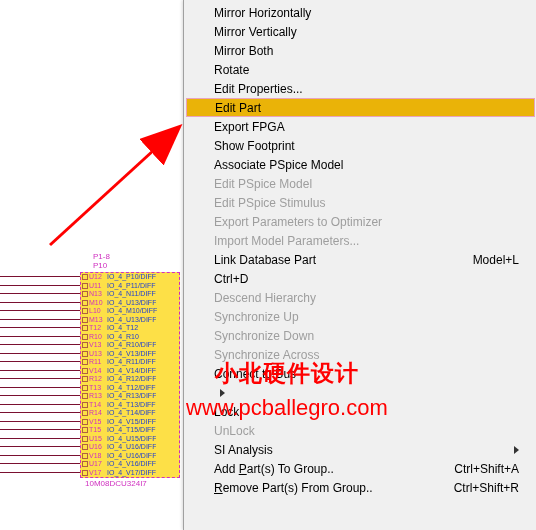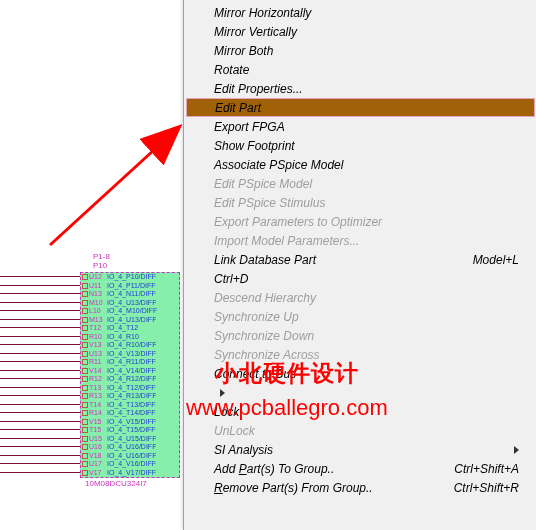--- a/index.html
+++ b/index.html
@@ -20,21 +20,21 @@
   background-image: radial-gradient(#e8c8c8 0.7px, transparent 0.7px);
   background-size: 18px 18px;
 }
 
 .part {
   position: absolute;
   left: 80px;
   top: 272px;
   width: 98px;
   border: 1px dashed #d030c0;
-  background: #86efac;
+  background: #fde047;
   font-size: 7px;
   line-height: 8.5px;
   font-family: Arial, sans-serif;
   color: #2040d0;
 }
 .part-header {
   position: absolute;
   top: -20px;
   left: 12px;
   color: #d030c0;
@@ -90,36 +90,35 @@
 .menu {
   position: absolute;
   left: 183px;
   top: 0;
   width: 353px;
   height: 530px;
   background: #f0f0f0;
   border-left: 1px solid #a0a0a0;
   box-shadow: -1px 0 3px rgba(0,0,0,.15);
   overflow: hidden;
-  font-style: italic;
 }
 .menu-inner {
   padding: 3px 0;
 }
 .menu-item {
   display: flex;
   align-items: center;
   height: 19px;
   padding: 0 18px 0 30px;
   color: #000;
   cursor: default;
   font-size: 12px;
 }
 .menu-item.hl {
-  background: #a16207;
+  background: #eab308;
   border: 1px solid #e9a3bd;
   margin: 0 2px;
   padding: 0 16px 0 28px;
   height: 17px;
 }
 .menu-item.disabled {
   color: #9e9e9e;
 }
 .menu-label {
   flex: 1;

